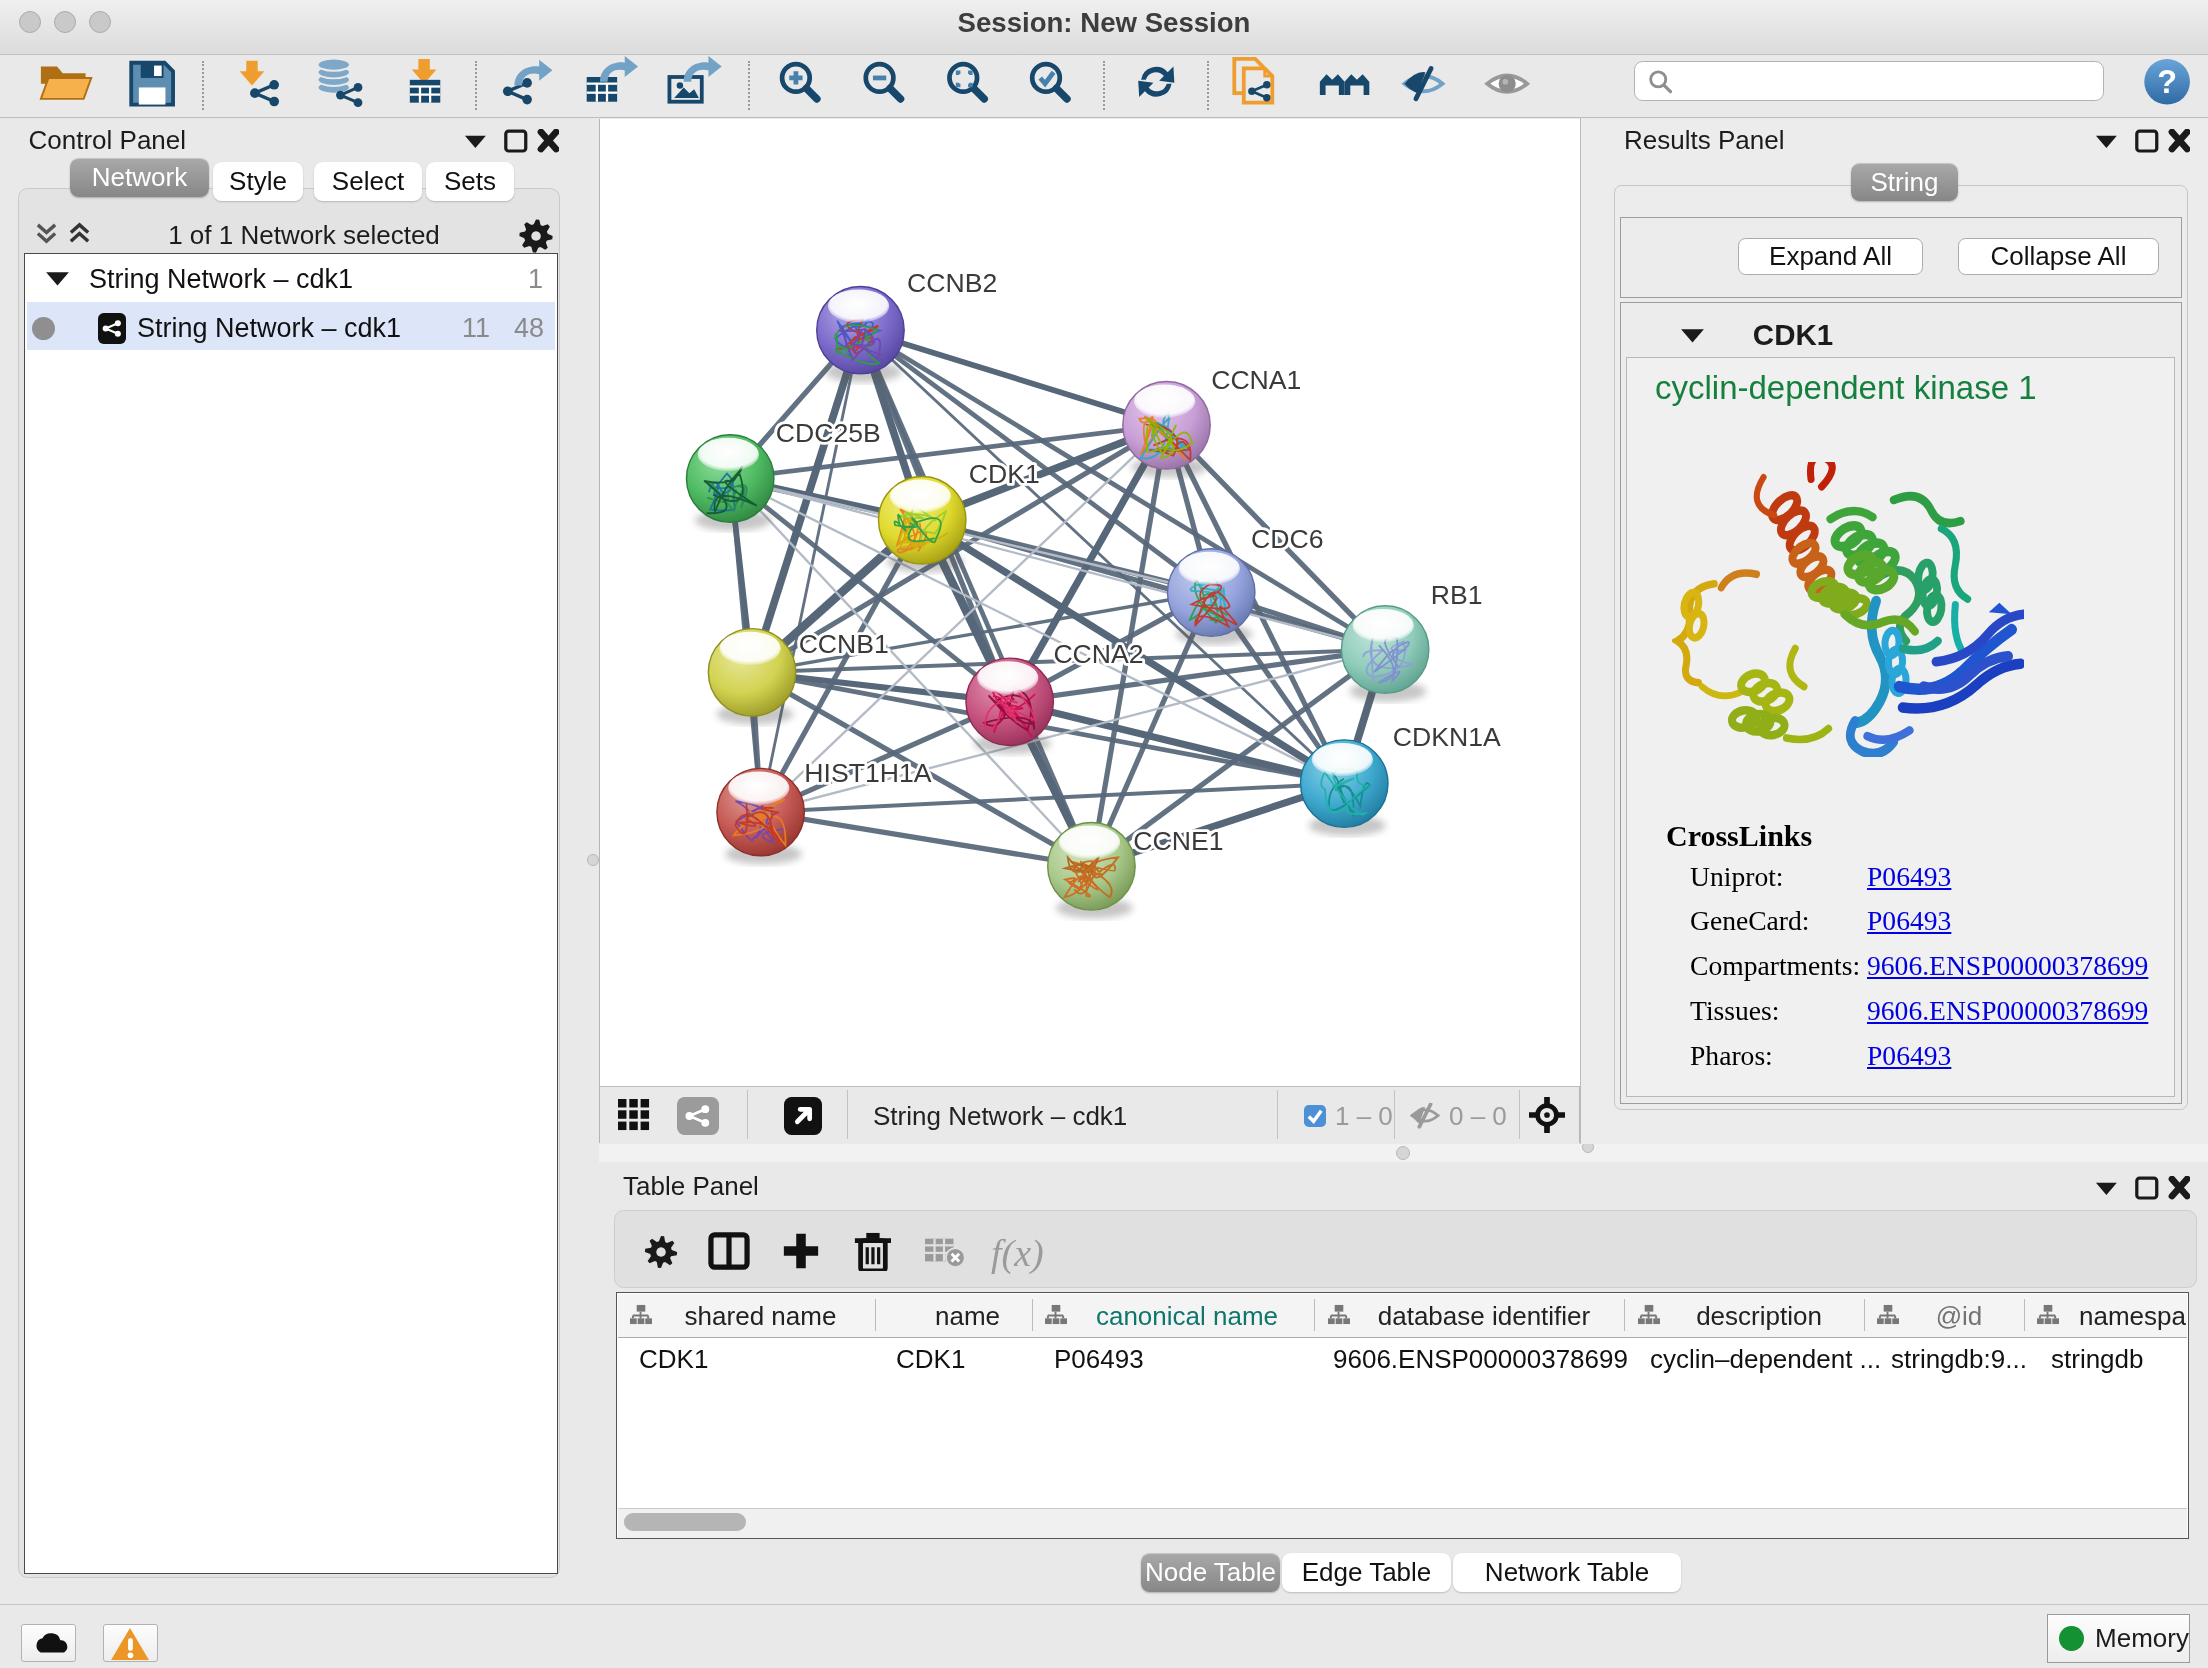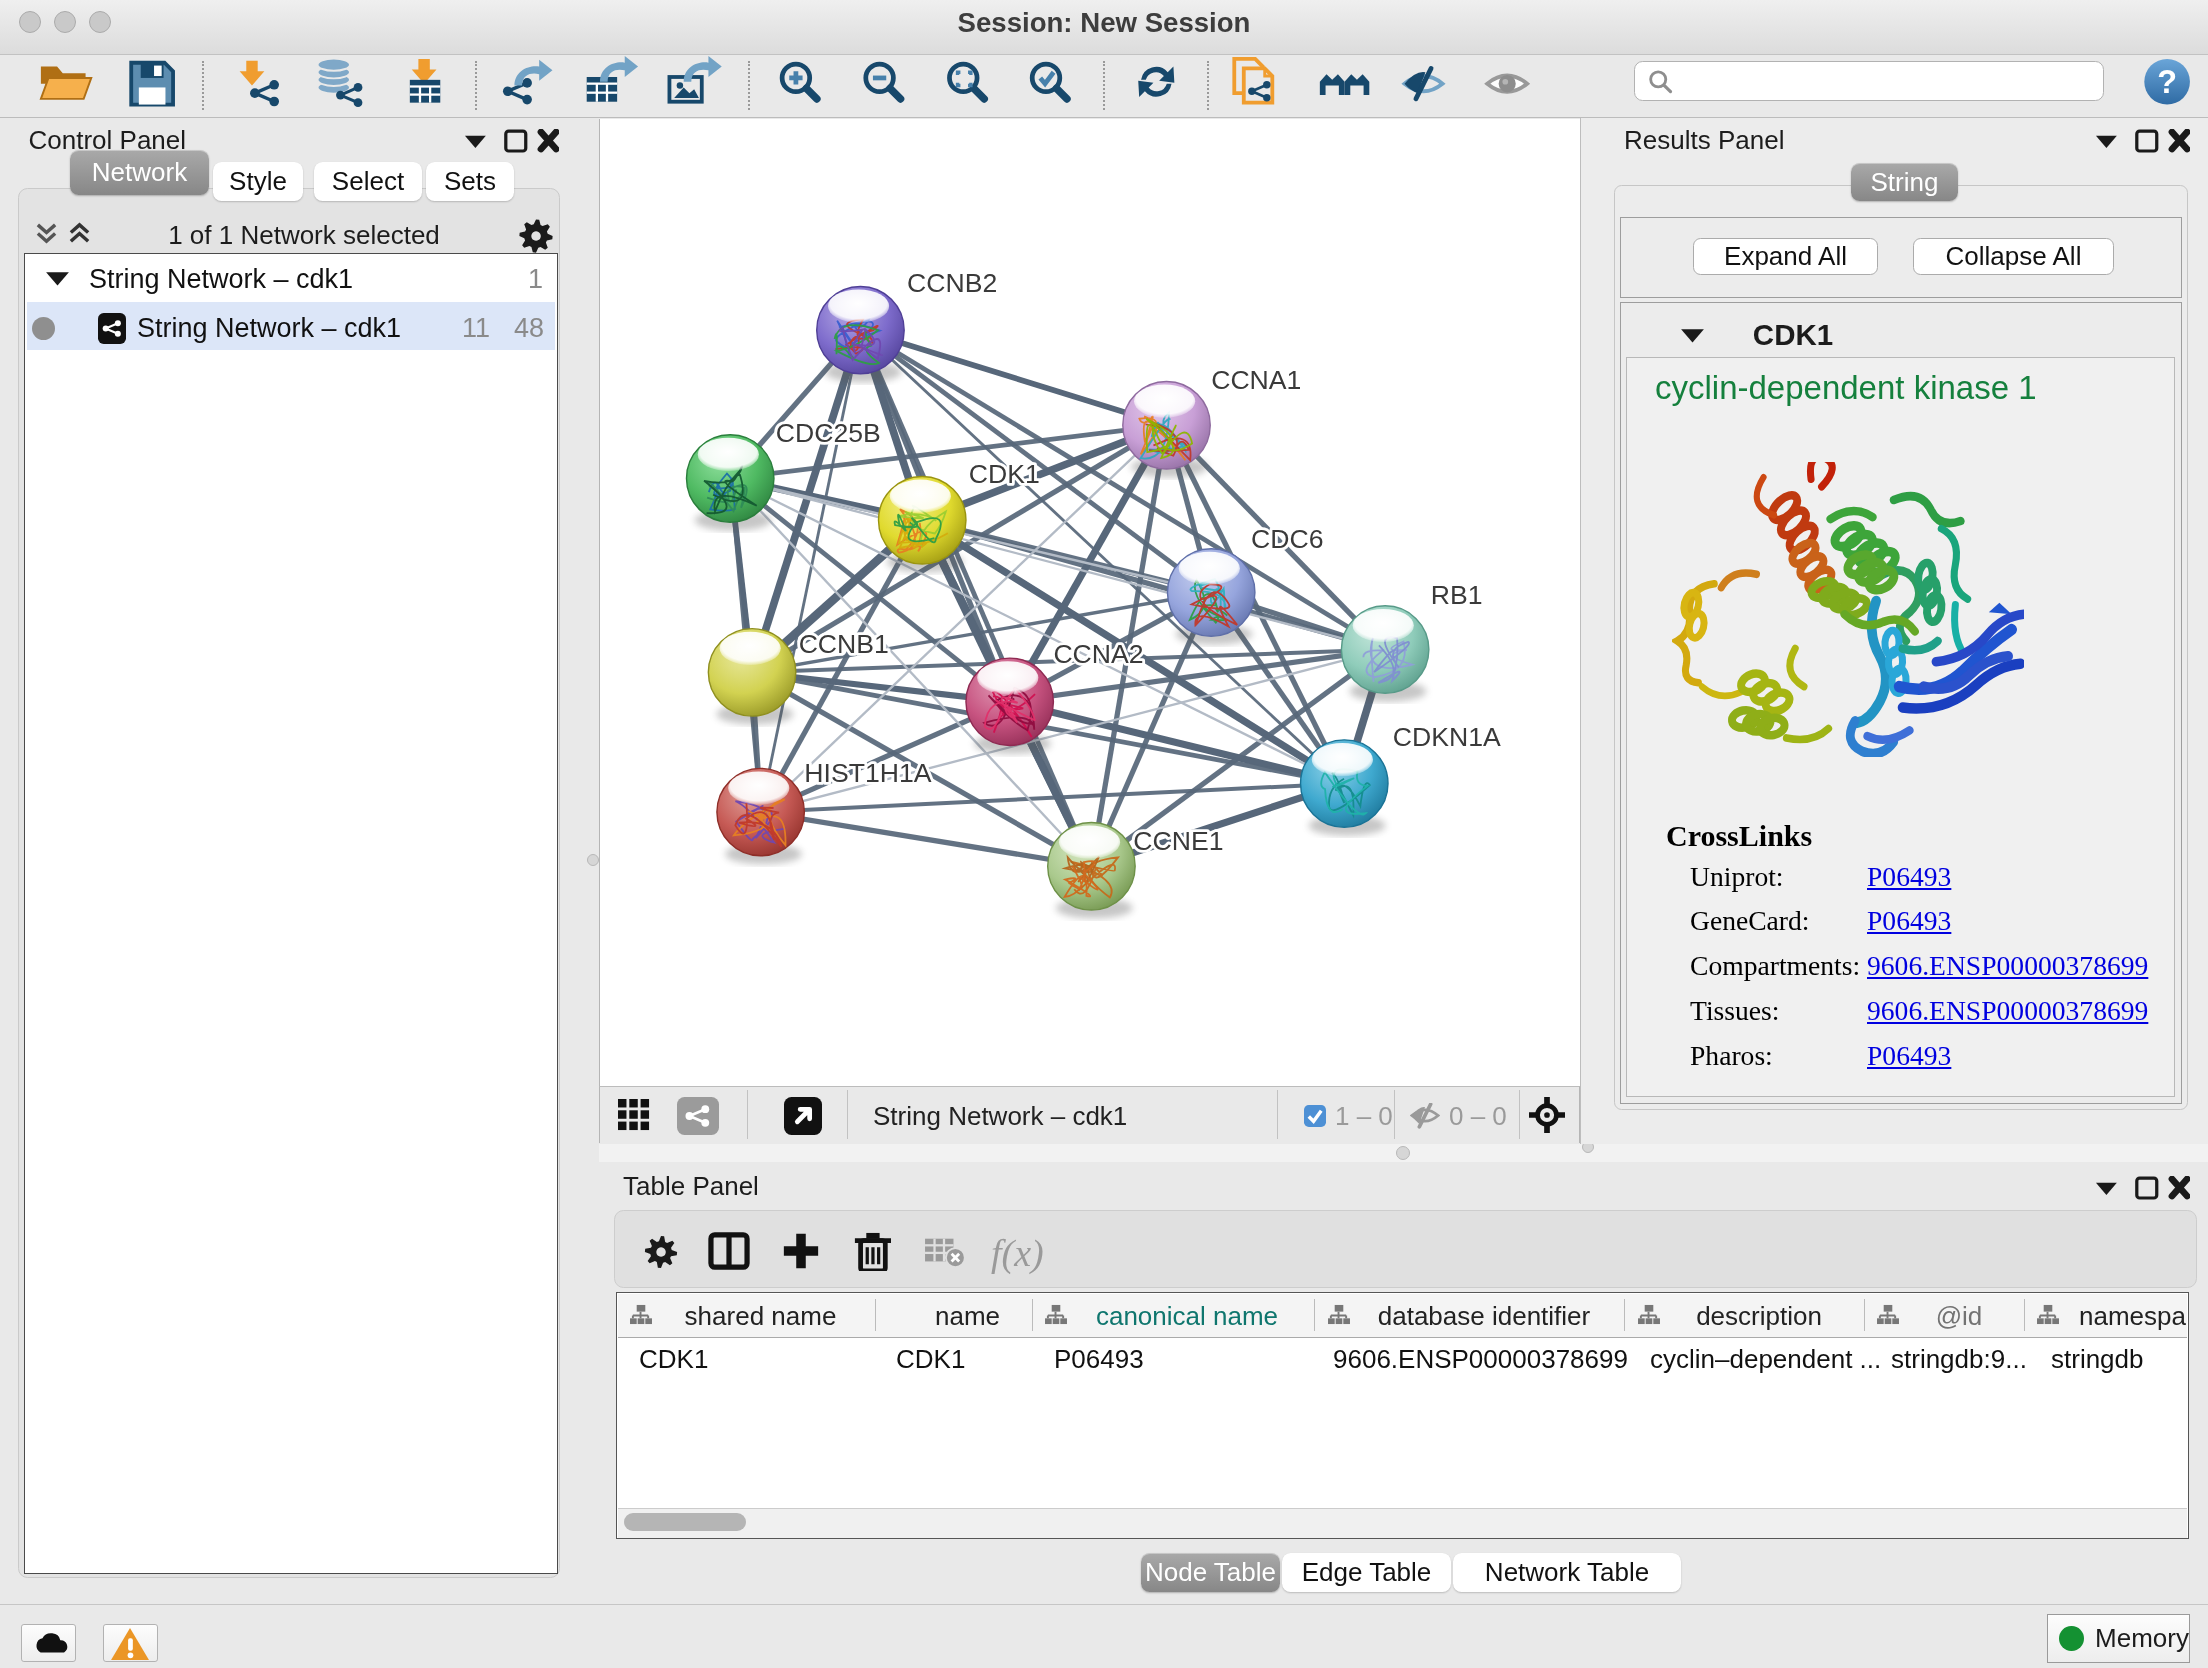--- a/index.html
+++ b/index.html
@@ -4,21 +4,21 @@
 *{margin:0;padding:0;box-sizing:border-box;}
 html,body{width:2208px;height:1668px;overflow:hidden;}
 body{position:relative;background:#e9e9e9;font-family:"Liberation Sans",sans-serif;color:#1c1c1c;}
 .abs{position:absolute;}
 .sep{position:absolute;border-left:2.9px dotted #9a9a9a;width:0;}
 .vline{position:absolute;background:#c2c2c2;}
 .ptitle{font-size:26px;color:#1c1c1c;}
 .tab{position:absolute;border-radius:8.6px;font-size:26px;display:flex;align-items:center;justify-content:center;z-index:6;}
 .tab.on{background:linear-gradient(#a9a9a9,#878787);color:#fff;box-shadow:inset 0 1px 0 rgba(255,255,255,.35), 0 1px 1.9px rgba(0,0,0,.25);}
 .tab.off{background:#fff;color:#111;box-shadow:0 1px 1.9px rgba(0,0,0,.2);}
-.btn{position:absolute;background:#fff;border:1.9px solid #ababab;border-radius:7.6px;font-size:26px;display:flex;align-items:center;justify-content:center;color:#111;}
+.btn{position:absolute;background:#fff;border:1.9px solid #ababab;border-radius:7.6px;font-size:26px;display:flex;align-items:center;justify-content:center;color:#111;margin-left:45px;}
 .serif{font-family:"Liberation Serif",serif;}
 a.lk{color:#0000e0;text-decoration:underline;}
 </style>
 </head><body>
 <div class="abs" style="left:0;top:0;width:2208px;height:55px;background:linear-gradient(#efefef,#dcdcdc);border-bottom:1px solid #c2c2c2;"></div>
 <div class="abs" style="left:19px;top:10.5px;width:22px;height:22px;border-radius:50%;background:#c9c9c9;border:1px solid #ababab;"></div>
 <div class="abs" style="left:54px;top:10.5px;width:22px;height:22px;border-radius:50%;background:#c9c9c9;border:1px solid #ababab;"></div>
 <div class="abs" style="left:89px;top:10.5px;width:22px;height:22px;border-radius:50%;background:#c9c9c9;border:1px solid #ababab;"></div>
 <div class="abs" style="left:0;top:6.7px;width:2208px;text-align:center;font-size:27.6px;font-weight:bold;color:#3d3d3d;">Session: New Session</div>
 <svg class="abs" style="left:0px;top:55px;" width="2208" height="63" viewBox="0 0 2322 66">
@@ -164,21 +164,21 @@
     <circle cx="14" cy="13" r="8" fill="none" stroke="#8e8e8e" stroke-width="3"></circle>
     <line x1="20" y1="19" x2="27" y2="26" stroke="#8e8e8e" stroke-width="3.4" stroke-linecap="round"></line>
   </svg>
 <div class="abs" style="left:0;top:117px;width:2208px;height:1px;background:#bcbcbc;"></div>
 <div class="abs ptitle" style="left:28.5px;top:125px;">Control Panel</div>
 <svg class="abs" style="left:464px;top:129px;" width="95" height="25" viewBox="0 0 100 26">
     <path d="M1 6.95 L23 6.95 L12 19.82 Z" fill="#1a1a1a"></path>
     <rect x="44" y="2" width="21" height="21" rx="3" fill="none" stroke="#1a1a1a" stroke-width="3.4"></rect>
     <path d="M81 3 L97 21 M97 3 L81 21" stroke="#1a1a1a" stroke-width="7" stroke-linecap="round" fill="none"></path>
   </svg>
-<div class="tab on" style="left:70px;top:150px;width:139px;height:45px;">Network</div>
+<div class="tab on" style="left:70px;top:158px;width:139px;height:39px;">Network</div>
 <div class="tab off" style="left:213px;top:162px;width:90px;height:39px;">Style</div>
 <div class="tab off" style="left:314px;top:162px;width:108px;height:39px;">Select</div>
 <div class="tab off" style="left:426px;top:162px;width:88px;height:39px;">Sets</div>
 <div class="abs" style="left:18px;top:188px;width:542px;height:1390px;background:#e3e3e3;border:1px solid #cacaca;border-radius:9.5px;"></div>
 <svg class="abs" style="left:34px;top:222px;" width="25" height="23" viewBox="0 0 26 24">
     <path d="M4 3 L13 11 L22 3" stroke="#555" stroke-width="3.6" fill="none"></path>
     <path d="M4 12 L13 20 L22 12" stroke="#555" stroke-width="3.6" fill="none"></path>
   </svg>
 <svg class="abs" style="left:67px;top:222px;" width="25" height="23" viewBox="0 0 26 24">
     <path d="M4 11 L13 3 L22 11" stroke="#333" stroke-width="3.6" fill="none"></path>

